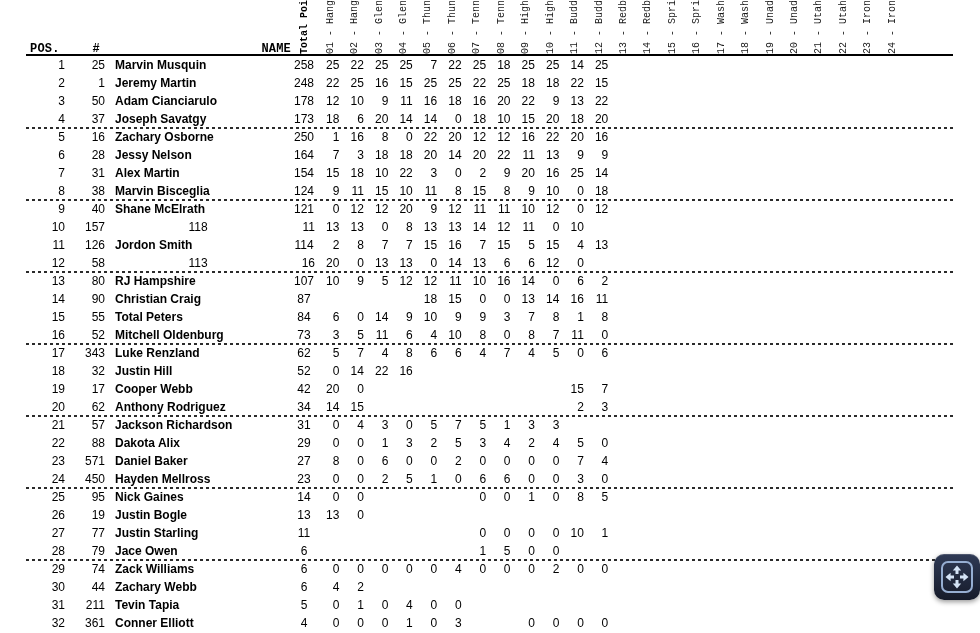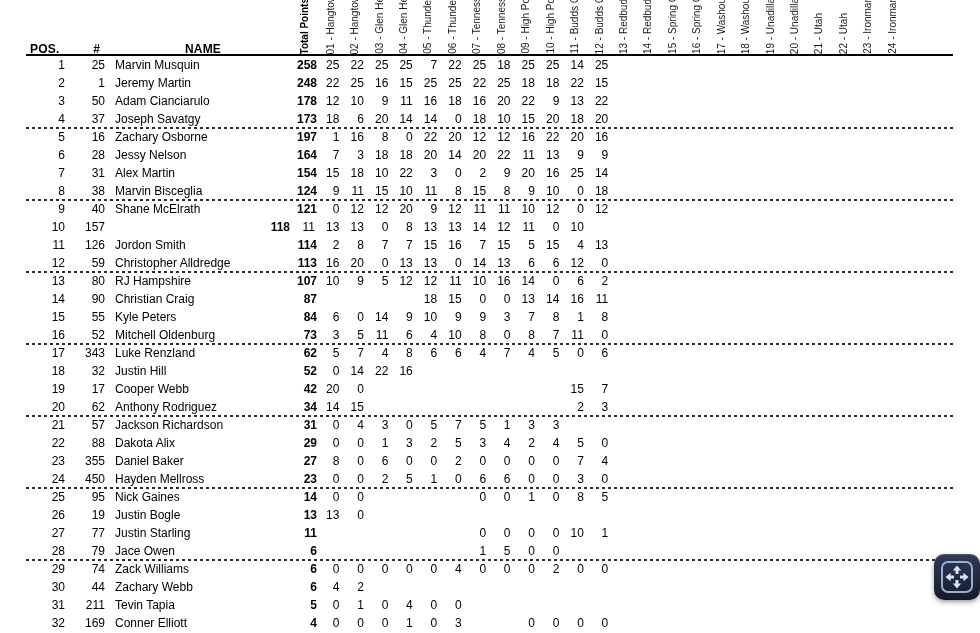--- a/index.html
+++ b/index.html
@@ -17,30 +17,31 @@
     left: 26px;
     top: 0;
     width: 927px;
   }
   .hdr {
     display: grid;
     grid-template-columns: 40px 40px 185px 27px repeat(24, 24.45px);
     height: 54px;
     border-bottom: 2px solid #000;
     align-items: end;
+    font-family: Liberation Mono, monospace;
   }
   .hdr-label {
     font-weight: bold;
     font-size: 12px;
     padding-bottom: 5px;
     letter-spacing: 0.2px;
   }
   .pos-h { text-align: left; padding-left: 4px; }
   .num-h { text-align: right; padding-right: 6px; }
-  .name-h { text-align: center; padding-left: 9px; }
+  .name-h { text-align: right; padding-left: 9px; }
   .rh {
     display: flex;
     align-items: flex-end;
     justify-content: center;
     height: 54px;
     padding-bottom: 7px;
     overflow: visible;
   }
   .rot {
     writing-mode: vertical-rl;
@@ -67,22 +68,22 @@
     content: "";
     position: absolute;
     top: -1px;
     left: 0;
     width: 927px;
     height: 2px;
     background: repeating-linear-gradient(to right, #2b2b2b 0 3px, transparent 3px 6px);
   }
   .c-pos { text-align: right; padding-right: 1px; }
   .c-num { text-align: right; padding-right: 1px; }
-  .c-name { text-align: left; padding-left: 9px; white-space: pre; overflow: hidden; }
-  .c-total { text-align: right; font-weight: bold; padding-right: 1px; }
+  .c-name { text-align: left; padding-left: 9px; white-space: pre; overflow: hidden; font-weight: bold; }
+  .c-total { text-align: center; font-weight: normal; padding-right: 1px; }
   .c-score { text-align: right; padding-right: 3px; }
   .pan-btn {
     position: absolute;
     left: 934px;
     top: 554px;
     width: 46px;
     height: 46px;
     border-radius: 10px;
     box-shadow: 0 2px 5px rgba(0,0,0,0.4), inset 0 1px 0 rgba(255,255,255,0.15);
     display: flex;
@@ -305,21 +306,21 @@
         <div class="c-score"></div>
         <div class="c-score"></div>
         <div class="c-score"></div>
         <div class="c-score"></div>
         <div class="c-score"></div>
       </div>
       <div class="row gs">
         <div class="c-pos">5</div>
         <div class="c-num">16</div>
         <div class="c-name">Zachary Osborne</div>
-        <div class="c-total">197</div>
+        <div class="c-total">250</div>
         <div class="c-score">1</div>
         <div class="c-score">16</div>
         <div class="c-score">8</div>
         <div class="c-score">0</div>
         <div class="c-score">22</div>
         <div class="c-score">20</div>
         <div class="c-score">12</div>
         <div class="c-score">12</div>
         <div class="c-score">16</div>
         <div class="c-score">22</div>
@@ -512,22 +513,21 @@
         <div class="c-score"></div>
         <div class="c-score"></div>
         <div class="c-score"></div>
         <div class="c-score"></div>
         <div class="c-score"></div>
         <div class="c-score"></div>
         <div class="c-score"></div>
       </div>
       <div class="row">
         <div class="c-pos">12</div>
-        <div class="c-num">59</div>
-        <div class="c-name">Christopher Alldredge</div>
+        <div class="c-num">58</div>
         <div class="c-total">113</div>
         <div class="c-score">16</div>
         <div class="c-score">20</div>
         <div class="c-score">0</div>
         <div class="c-score">13</div>
         <div class="c-score">13</div>
         <div class="c-score">0</div>
         <div class="c-score">14</div>
         <div class="c-score">13</div>
         <div class="c-score">6</div>
@@ -603,21 +603,21 @@
         <div class="c-score"></div>
         <div class="c-score"></div>
         <div class="c-score"></div>
         <div class="c-score"></div>
         <div class="c-score"></div>
         <div class="c-score"></div>
       </div>
       <div class="row">
         <div class="c-pos">15</div>
         <div class="c-num">55</div>
-        <div class="c-name">Kyle Peters</div>
+        <div class="c-name">Total Peters</div>
         <div class="c-total">84</div>
         <div class="c-score">6</div>
         <div class="c-score">0</div>
         <div class="c-score">14</div>
         <div class="c-score">9</div>
         <div class="c-score">10</div>
         <div class="c-score">9</div>
         <div class="c-score">9</div>
         <div class="c-score">3</div>
         <div class="c-score">7</div>
@@ -842,21 +842,21 @@
         <div class="c-score"></div>
         <div class="c-score"></div>
         <div class="c-score"></div>
         <div class="c-score"></div>
         <div class="c-score"></div>
         <div class="c-score"></div>
         <div class="c-score"></div>
       </div>
       <div class="row">
         <div class="c-pos">23</div>
-        <div class="c-num">355</div>
+        <div class="c-num">571</div>
         <div class="c-name">Daniel Baker</div>
         <div class="c-total">27</div>
         <div class="c-score">8</div>
         <div class="c-score">0</div>
         <div class="c-score">6</div>
         <div class="c-score">0</div>
         <div class="c-score">0</div>
         <div class="c-score">2</div>
         <div class="c-score">0</div>
         <div class="c-score">0</div>
@@ -1112,21 +1112,21 @@
         <div class="c-score"></div>
         <div class="c-score"></div>
         <div class="c-score"></div>
         <div class="c-score"></div>
         <div class="c-score"></div>
         <div class="c-score"></div>
         <div class="c-score"></div>
       </div>
       <div class="row">
         <div class="c-pos">32</div>
-        <div class="c-num">169</div>
+        <div class="c-num">361</div>
         <div class="c-name">Conner Elliott</div>
         <div class="c-total">4</div>
         <div class="c-score">0</div>
         <div class="c-score">0</div>
         <div class="c-score">0</div>
         <div class="c-score">1</div>
         <div class="c-score">0</div>
         <div class="c-score">3</div>
         <div class="c-score"></div>
         <div class="c-score"></div>

